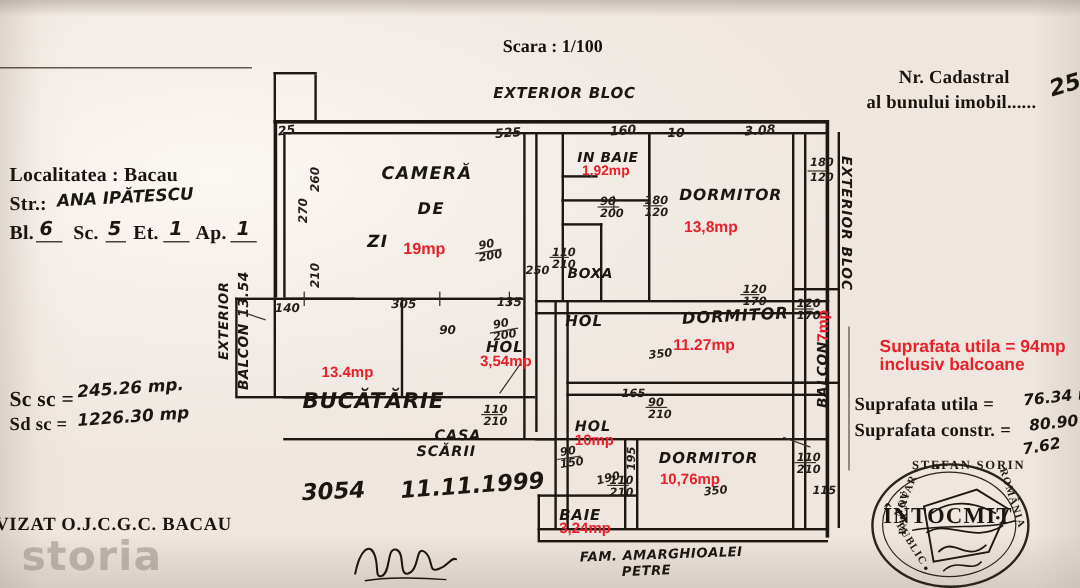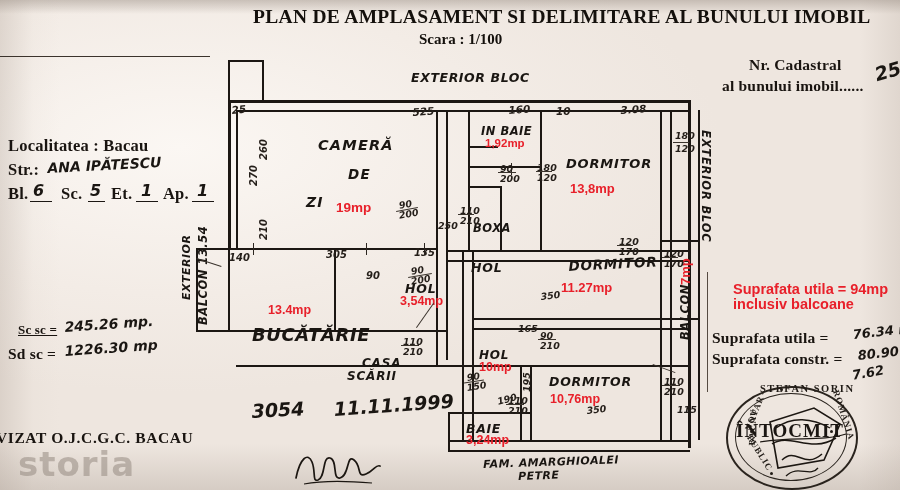--- a/index.html
+++ b/index.html
@@ -144,21 +144,20 @@
 <body>
 
 <div id="page">
 
   <div id="paper-texture"></div>
   <div id="paper-shade-left"></div>
   <div id="paper-shade-right"></div>
   <div id="paper-shade-top"></div>
   <div id="paper-shade-bottom"></div>
 
-  <div class="title" style="left:253px; top:6px; font-size:19.5px; letter-spacing:0.3px;">PLAN  DE AMPLASAMENT SI DELIMITARE AL BUNULUI IMOBIL</div>
   <div class="title" style="left:419px; top:31px; font-size:15px;">Scara  : 1/100</div>
 
   <div class="printed" style="left:749px; top:56px; font-size:15.5px;">Nr. Cadastral</div>
   <div class="printed" style="left:722px; top:77px; font-size:15.5px;">al bunului imobil......</div>
   <div class="hand" style="left:872px; top:64px; font-size:19px; transform:rotate(-16deg);">25</div>
 
   <div class="wall" style="left:0px; top:56px; width:210px; height:1.4px; background:#3b332c;"></div>
 
   <div class="printed" style="left:8px; top:136px; font-size:16.5px;">Localitatea : Bacau</div>
 
@@ -174,21 +173,21 @@
   <div class="wall" style="left:88px; top:201px; width:17px; height:1.2px;"></div>
 
   <div class="printed" style="left:111px; top:184px; font-size:16.5px;">Et.</div>
   <div class="hand" style="left:141px; top:181px; font-size:16px;">1</div>
   <div class="wall" style="left:136px; top:201px; width:22px; height:1.2px;"></div>
 
   <div class="printed" style="left:163px; top:184px; font-size:16.5px;">Ap.</div>
   <div class="hand" style="left:197px; top:181px; font-size:16px;">1</div>
   <div class="wall" style="left:192px; top:201px; width:22px; height:1.2px;"></div>
 
-  <div class="printed" style="left:18px; top:322px; font-size:13px;text-decoration:underline;">Sc sc =</div>
+  <div class="printed" style="left:8px; top:322px; font-size:18px;">Sc sc =</div>
   <div class="hand" style="left:64px; top:319px; font-size:14px; transform:rotate(-4deg);">245.26 mp.</div>
 
   <div class="printed" style="left:8px; top:345px; font-size:15.5px;">Sd sc =</div>
   <div class="hand" style="left:64px; top:343px; font-size:14px; transform:rotate(-4deg);">1226.30 mp</div>
 
   <div class="printed" style="left:-4px; top:429px; font-size:15.5px; letter-spacing:0.6px;">VIZAT  O.J.C.G.C. BACAU</div>
 
   <div class="redtxt" style="left:733px; top:281px; font-size:14.5px;">Suprafata utila = 94mp</div>
   <div class="redtxt" style="left:733px; top:296px; font-size:14.5px;">inclusiv balcoane</div>
 

